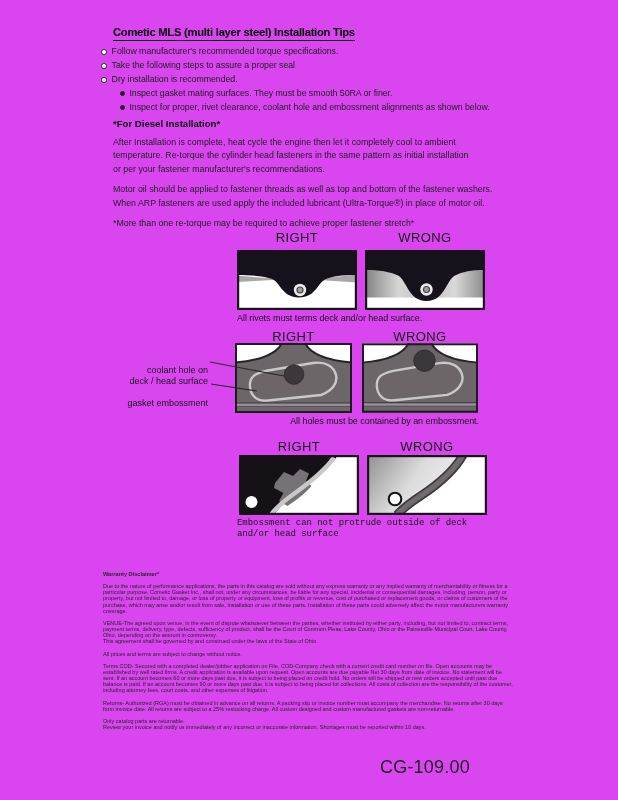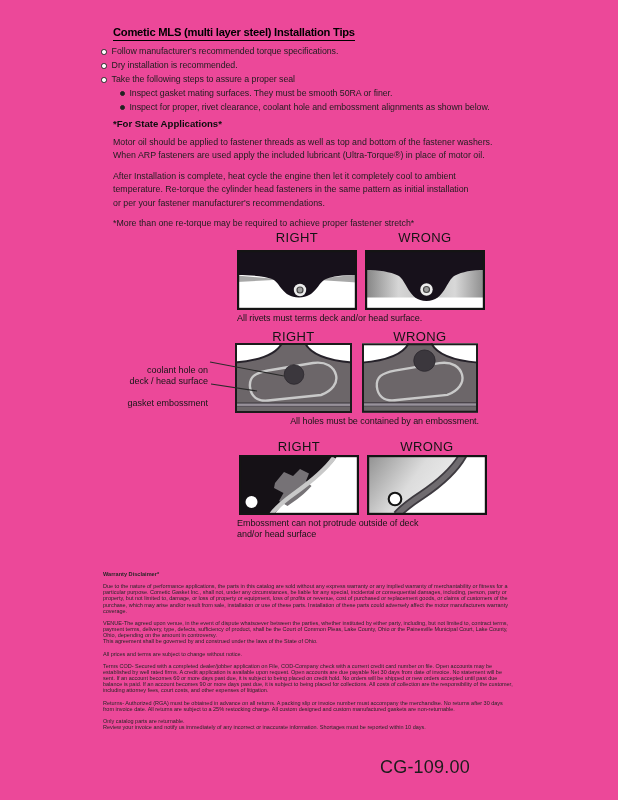--- a/index.html
+++ b/index.html
@@ -1,17 +1,17 @@
 <!DOCTYPE html>
 <html style="--text: #1d1d1d; --ink: #17111b; --ink3: #151116; --panelgray: #6c6669; --stripgray: #a8a8a8; --lightline: #c9c9c9; --holegray: #3b373d;"><head>
 <meta charset="utf-8">
 <style>
   html,body{margin:0;padding:0;background:#e8e8e8;}
   .page{
-    position:relative;width:618px;height:800px;background:#ec4899;
+    position:relative;width:618px;height:800px;background:#d946ef;
     font-family:"Liberation Sans", sans-serif;color:var(--text,#1d1d1d);
     overflow:hidden;margin:0 auto;
   }
   .abs{position:absolute;}
   .pre{white-space:pre-line;}
 
   .title{
     left:113px;top:26px;font-size:11.2px;font-weight:bold;letter-spacing:-0.25px;
     color:#000;border-bottom:1.3px solid #000;padding-bottom:2px;
   }
@@ -55,43 +55,43 @@
 
   <div class="abs title">Cometic MLS (multi layer steel) Installation Tips</div>
 
   <div class="abs bullets">
     <div class="b-row">
       <span class="b-marker"></span>
       <span>Follow manufacturer's recommended torque specifications.</span>
     </div>
     <div class="b-row">
       <span class="b-marker"></span>
+      <span>Take the following steps to assure a proper seal</span>
+    </div>
+    <div class="b-row">
+      <span class="b-marker"></span>
       <span>Dry installation is recommended.</span>
     </div>
-    <div class="b-row">
-      <span class="b-marker"></span>
-      <span>Take the following steps to assure a proper seal</span>
-    </div>
     <div class="b-row b-sub">
       <span class="b-marker"></span>
       <span>Inspect gasket mating surfaces.  They must be smooth 50RA or finer.</span>
     </div>
     <div class="b-row b-sub">
       <span class="b-marker"></span>
       <span>Inspect for proper, rivet clearance, coolant hole and embossment alignments as shown below.</span>
     </div>
   </div>
 
   <div class="abs diesel">
-    <div class="diesel-h">*For State Applications*</div>
-    <p class="pre">Motor oil should be applied to fastener threads as well as top and bottom of the fastener washers.
-When ARP fasteners are used apply the included lubricant (Ultra-Torque®) in place of motor oil.</p>
+    <div class="diesel-h">*For Diesel Installation*</div>
     <p class="pre">After Installation is complete, heat cycle the engine then let it completely cool to ambient
 temperature. Re-torque the cylinder head fasteners in the same pattern as initial installation
 or per your fastener manufacturer's recommendations.</p>
+    <p class="pre">Motor oil should be applied to fastener threads as well as top and bottom of the fastener washers.
+When ARP fasteners are used apply the included lubricant (Ultra-Torque®) in place of motor oil.</p>
     <p>*More than one re-torque may be required to achieve proper fastener stretch*</p>
   </div>
 
   <div class="abs dlabel" style="left:237px;top:230px;width:120px;">RIGHT</div>
   <div class="abs dlabel" style="left:365px;top:230px;width:120px;">WRONG</div>
 
   <div class="abs panel" style="left:237px;top:250px;">
     <svg width="120" height="60" viewBox="0 0 120 60">
       <rect width="120" height="60" fill="#ffffff"></rect>
       <path class="strip" d="M0,25.5 L46,29.5 L0,32 Z"></path>
@@ -197,21 +197,21 @@
       <rect width="120" height="60" fill="#ffffff"></rect>
       <path d="M0,0 H96 C87,16 70,30 55,40 C45,46.5 36,53 30,60 L0,60 Z" fill="url(#g3w)"></path>
       <path d="M90,3 C81,17.5 65,31 50,41.5 C42,47 34.5,53 28,58.5" stroke="#f4f4f4" stroke-width="1.6" fill="none"></path>
       <path d="M96,0 C87,16 70,30 55,40 C45,46.5 36,53 30,60" stroke="#3e3a40" stroke-width="9" fill="none"></path>
       <path d="M96,0 C87,16 70,30 55,40 C45,46.5 36,53 30,60" stroke="#6f6b6f" stroke-width="5.5" fill="none"></path>
       <circle cx="28" cy="44" r="6.3" fill="#ffffff" stroke="#141414" stroke-width="2.1"></circle>
       <rect x="1.1" y="1.1" width="117.8" height="57.8" fill="none" stroke="#141414" stroke-width="2.2"></rect>
     </svg>
   </div>
 
-  <div class="abs caption pre" style="left:237px;top:518px;">Embossment can not protrude outside of deck
+  <div class="abs caption pre" style="left:237px;top:518px;font-family:Liberation Mono, monospace;">Embossment can not protrude outside of deck
 and/or head surface</div>
 
   <div class="abs warranty">
     <p class="warranty-h">Warranty Disclaimer*</p>
     <p>Due to the nature of performance applications, the parts in this catalog are sold without any express warranty or any implied warranty of merchantability or fitness for a particular purpose.  Cometic Gasket Inc., shall not, under any circumstances, be liable for any special, incidental or consequential damages, including, person, party or property, but not limited to, damage, or loss of property or equipment, loss of profits or revenue, cost of purchased or replacement goods, or claims of customers of the purchase, which may arise and/or result from sale, installation or use of these parts.  Installation of these parts could adversely affect the motor manufacturers warranty coverage.</p>
     <p class="pre">VENUE-The agreed upon venue, in the event of dispute whatsoever between the parties, whether instituted by either party, including, but not limited to, contract terms, payment terms, delivery, type, defects, sufficiency of product, shall be the Court of Common Pleas, Lake County, Ohio or the Painesville Municipal Court, Lake County, Ohio, depending on the amount in controversy.
 This agreement shall be governed by and construed under the laws of the State of Ohio.</p>
     <p>All prices and terms are subject to change without notice.</p>
     <p>Terms COD- Secured with a completed dealer/jobber application on File, COD-Company check with a current credit card number on file.  Open accounts may be established by well rated firms.  A credit application is available upon request.  Open accounts are due payable Net 30 days from date of invoice.  No statement will be sent.  If an account becomes 60 or more days past due, it is subject to being placed on credit hold.  No orders will be shipped or new orders accepted until past due balance is paid.  If an account becomes 90 or more days past due, it is subject to being placed for collections.  All costs of collection are the responsibility of the customer, including attorney fees, court costs, and other expenses of litigation.</p>
     <p>Returns- Authorized (RGA) must be obtained in advance on all returns.  A packing slip or invoice number must accompany the merchandise.  No returns after 30 days from invoice date.  All returns are subject to a 25% restocking charge.  All custom designed and custom manufactured gaskets are non-returnable.</p>

